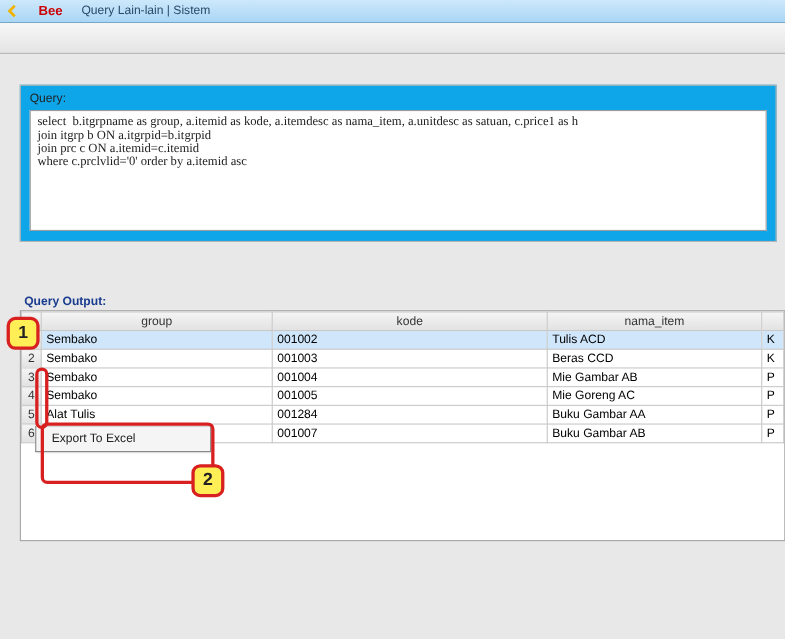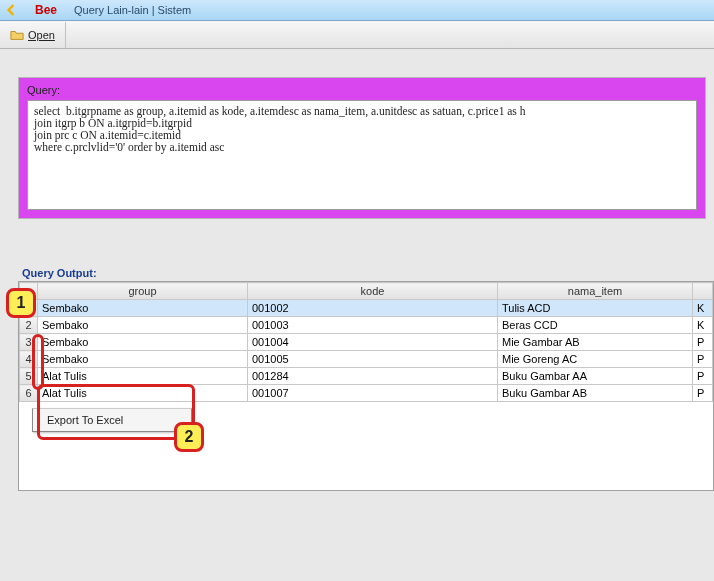--- a/index.html
+++ b/index.html
@@ -42,21 +42,21 @@
     cursor:pointer;
     text-decoration: underline;
     color:#222;
   }
   .icon { width:14px; height:14px; display:inline-block; }
   .content {
     padding: 28px 8px 8px 18px;
   }
   .query-panel {
     border:1px solid #b5b5b5;
-    background:#d946ef;
+    background:#0ea5e9;
     padding: 6px 8px;
   }
   .query-label { color:#222; margin-bottom:4px; display:block;}
   .query-box {
     width:100%;
     height:110px;
     background:#fff;
     border:1px solid #9c9c9c;
     padding:4px 6px;
     font-family: Liberation Serif, serif;
@@ -106,21 +106,21 @@
   }
   col.c-rn { width:18px; }
   col.c-grp { width:210px; }
   col.c-kode { width:250px; }
   col.c-nama { width:195px; }
   col.c-extra { width:20px; }
   tr.selected td { background:#cfe6fb; }
   .context-menu {
     position:absolute;
     left: 32px;
-    top: 408px;
+    top: 387px;
     width: 160px;
     background:#f5f5f5;
     border:1px solid #888;
     border-top:1px solid #ccc;
     box-shadow: 1px 1px 2px rgba(0,0,0,.25);
   }
   .context-menu .mitem {
     padding: 5px 14px;
     cursor:pointer;
     color:#222;
@@ -162,28 +162,20 @@
         <path d="M7 1 L3 5 L7 9" fill="none" stroke="#f2b200" stroke-width="2"></path>
       </svg>
   </span>
   <span class="logo">
     <span class="bee-b">Bee</span>
   </span>
   <span class="title-text">Query Lain-lain | Sistem</span>
 </div>
 
 <div class="toolbar">
-  <div class="tbtn">
-    <span class="icon">
-      <svg viewBox="0 0 16 16" width="14" height="14">
-          <path d="M1 4h5l1 2h8v7H1z" fill="#f4cf67" stroke="#b58a1e"></path>
-        </svg>
-    </span>
-    <span>Open</span>
-  </div>
 </div>
 
 <div class="content">
   <div class="query-panel">
     <span class="query-label">Query:</span>
     <textarea class="query-box" spellcheck="false" style="">select  b.itgrpname as group, a.itemid as kode, a.itemdesc as nama_item, a.unitdesc as satuan, c.price1 as h
 join itgrp b ON a.itgrpid=b.itgrpid
 join prc c ON a.itemid=c.itemid
 where c.prclvlid='0' order by a.itemid asc</textarea>
   </div>

